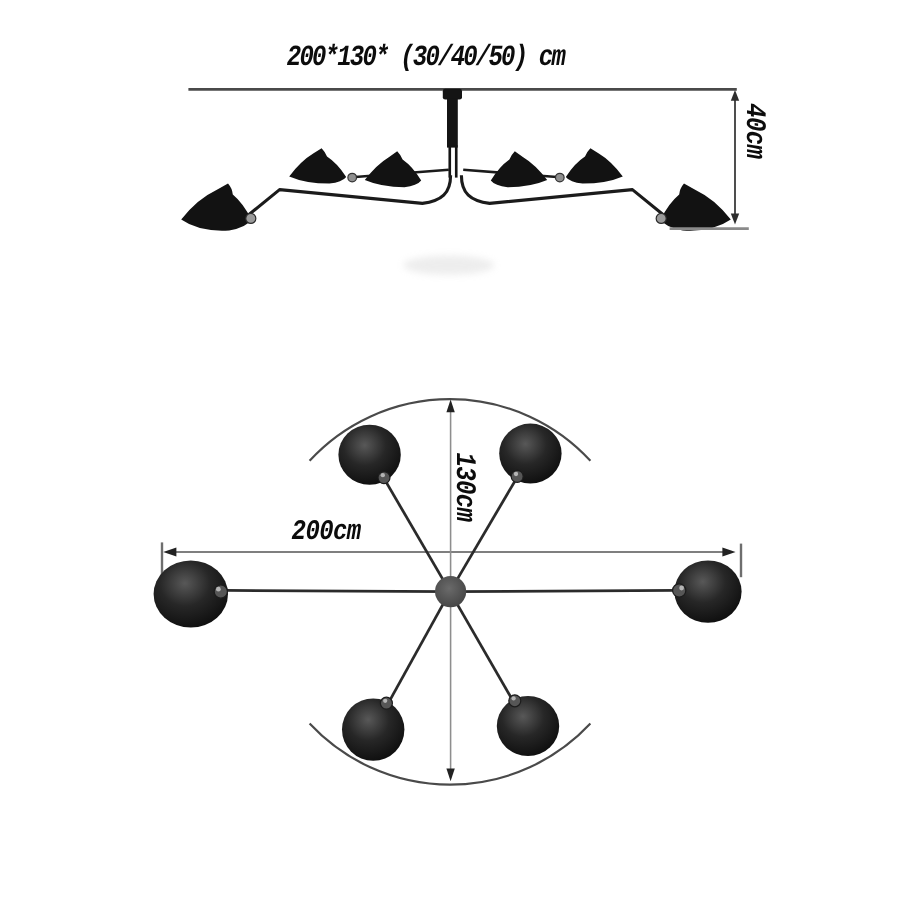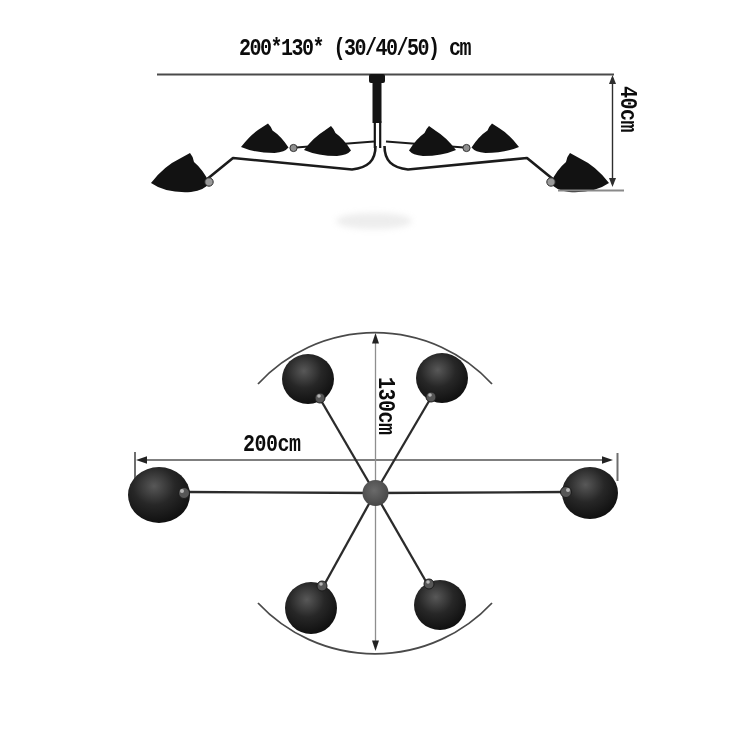--- a/index.html
+++ b/index.html
@@ -1,18 +1,18 @@
 <!DOCTYPE html>
 <html><head>
 <meta charset="utf-8">
 <style>
   html,body{margin:0;padding:0;background:#ffffff;}
   .stage{
     position:relative;width:750px;height:746px;background:#ffffff;
-    overflow:hidden;font-family:"Liberation Mono","DejaVu Sans Mono",monospace;
+    overflow:hidden;font-family:"Liberation Mono","DejaVu Sans Mono",monospace;font-style:italic;
   }
   .stage svg{position:absolute;left:0;top:0;}
   .dim-label{
     position:absolute;font-weight:700;color:#0c0c0c;white-space:nowrap;
     line-height:20px;font-family:"Liberation Mono","DejaVu Sans Mono",monospace;
   }
   .title-label{
     left:239px;top:37px;font-size:20px;letter-spacing:-1.5px;
     transform:scaleY(1.22);transform-origin:0 0;
   }

